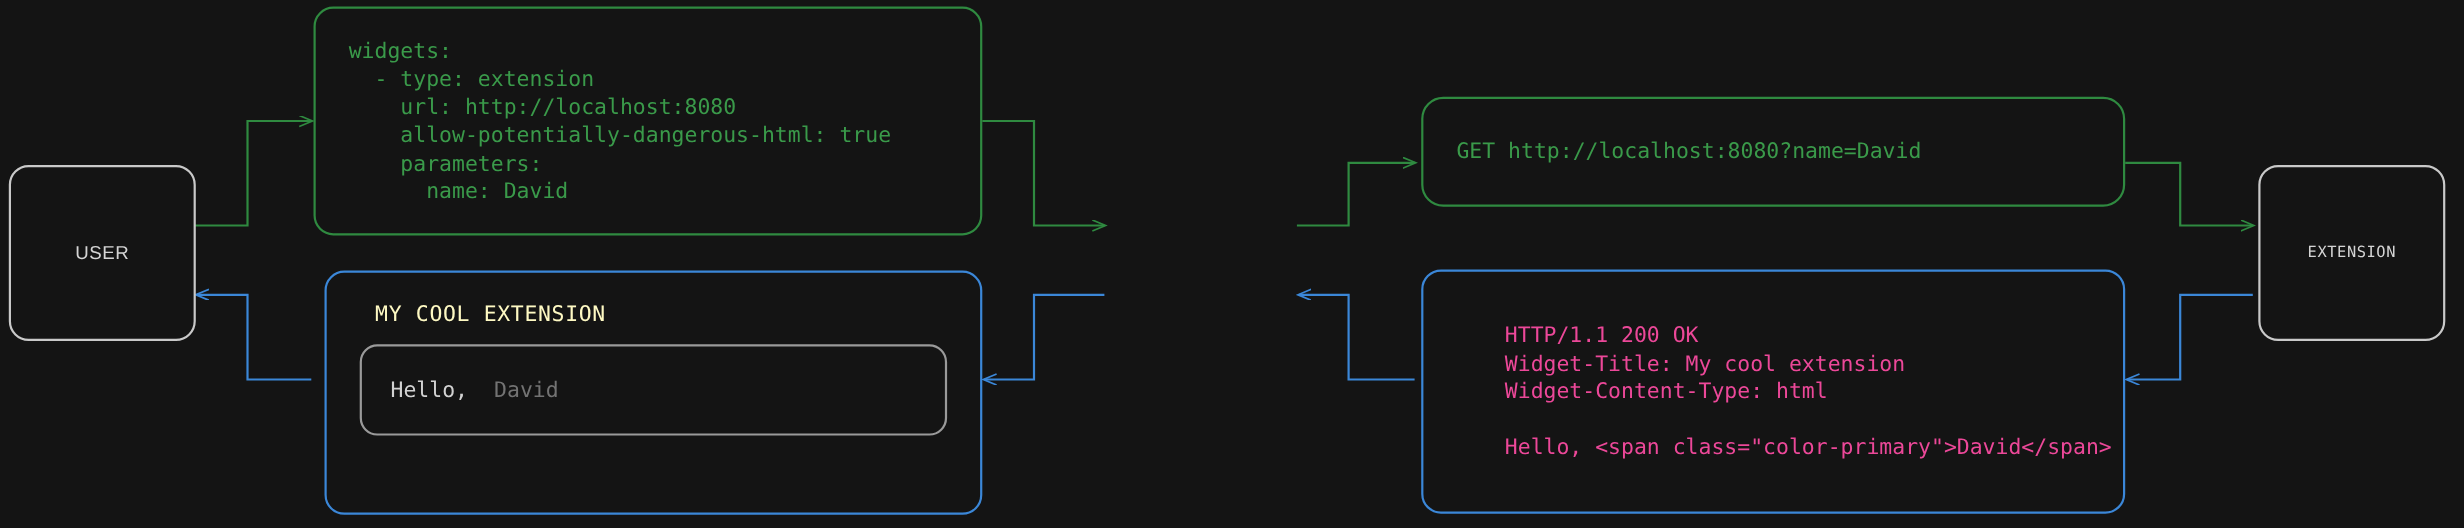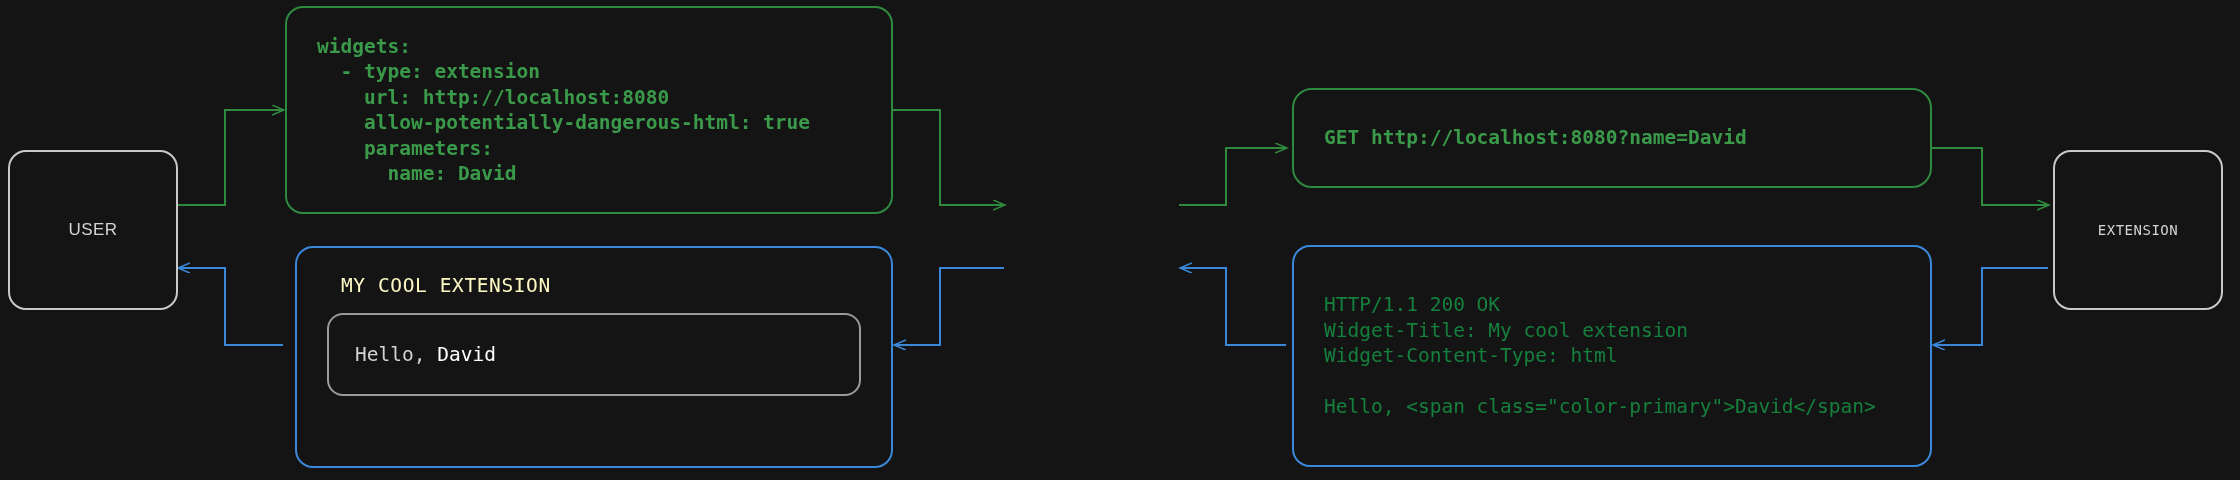--- a/index.html
+++ b/index.html
@@ -51,31 +51,31 @@
   .codebox {
     position: absolute;
     box-sizing: border-box;
     border-radius: 18px;
     background: #141414;
     padding: 24px 30px;
     display: flex;
     flex-direction: column;
     justify-content: center;
   }
-  .codebox.green { border: 2px solid #2f8a40; font-weight: bold; }
+  .codebox.green { border: 2px solid #2f8a40; }
   .codebox.blue  { border: 2px solid #3b87d8; }
   .code {
     font-family: "DejaVu Sans Mono", monospace;
     font-size: 19.5px;
     line-height: 25.5px;
     white-space: pre;
     margin: 0;
   }
   .code.green { color: #3a9a4a; }
-  .code.blue  { color: #15803d; }
+  .code.blue  { color: #ec4899; margin-left: 44px; }
 
   .widget-card {
     position: absolute;
     box-sizing: border-box;
     border: 2px solid #3b87d8;
     border-radius: 18px;
     background: #141414;
     padding: 26px 30px;
   }
   .widget-title {
@@ -94,21 +94,21 @@
     display: flex;
     align-items: center;
     min-height: 72px;
   }
   .widget-body {
     font-family: "DejaVu Sans Mono", monospace;
     font-size: 19.5px;
     color: #d2d2d2;
     white-space: pre;
   }
-  .accent { color: #ffffff; }
+  .accent { color: #737373; margin-left: 12px; }
 </style>
 </head>
 <body>
 
 <div id="stage">
 
   <svg class="wires" viewBox="0 0 2240 480" xmlns="http://www.w3.org/2000/svg">
     <defs>
       <marker id="ag" markerWidth="14" markerHeight="14" refX="11" refY="5" orient="auto" markerUnits="userSpaceOnUse">
         <path d="M0,0 L12,5 L0,10" fill="none" stroke="#2f8a40" stroke-width="1.6"></path>

